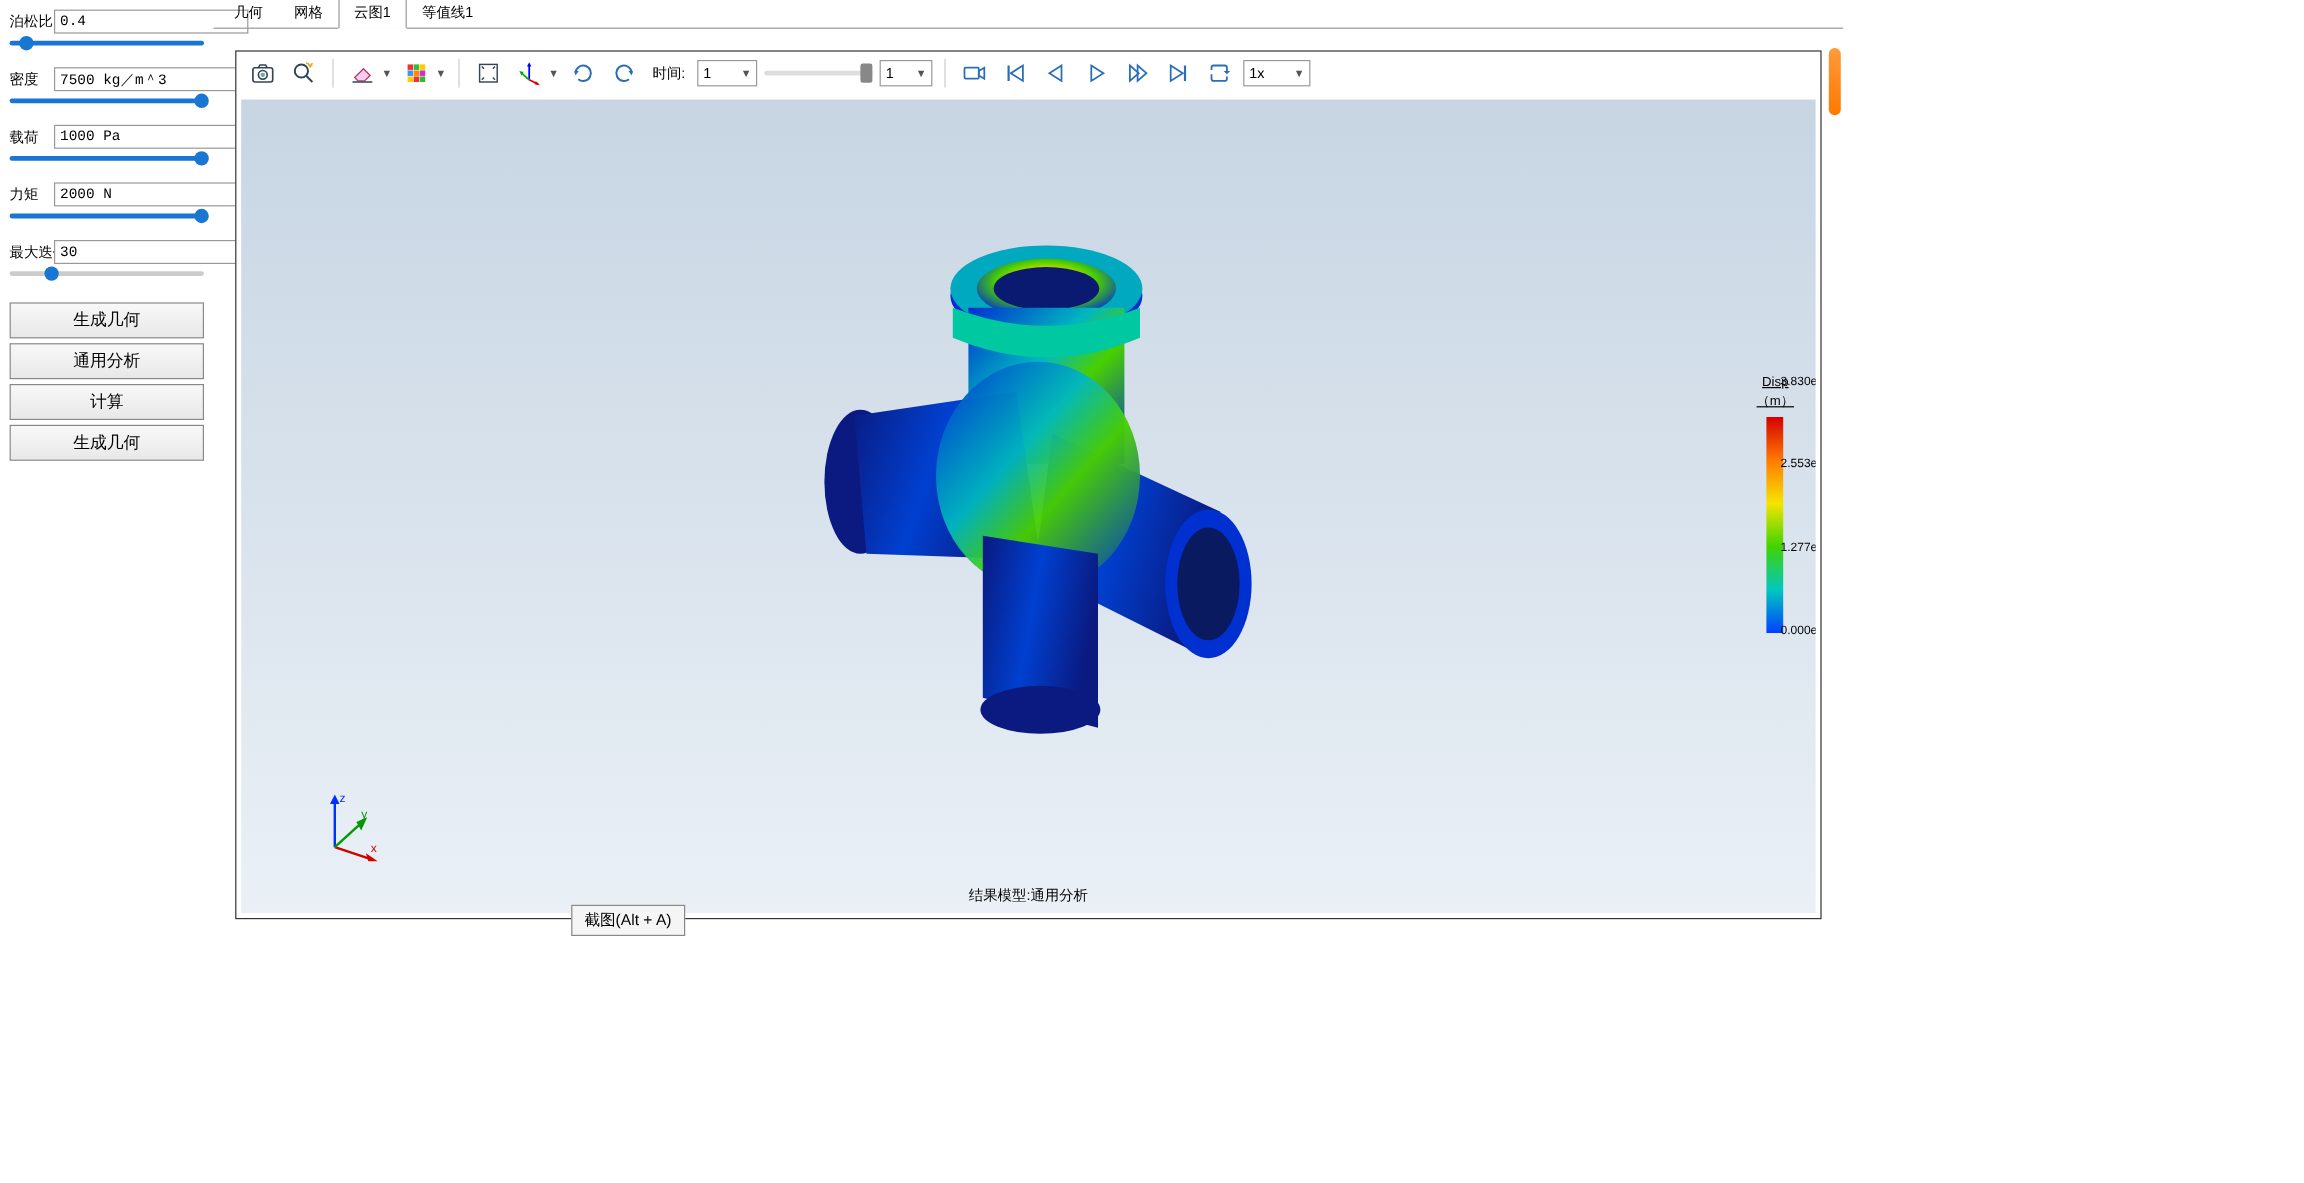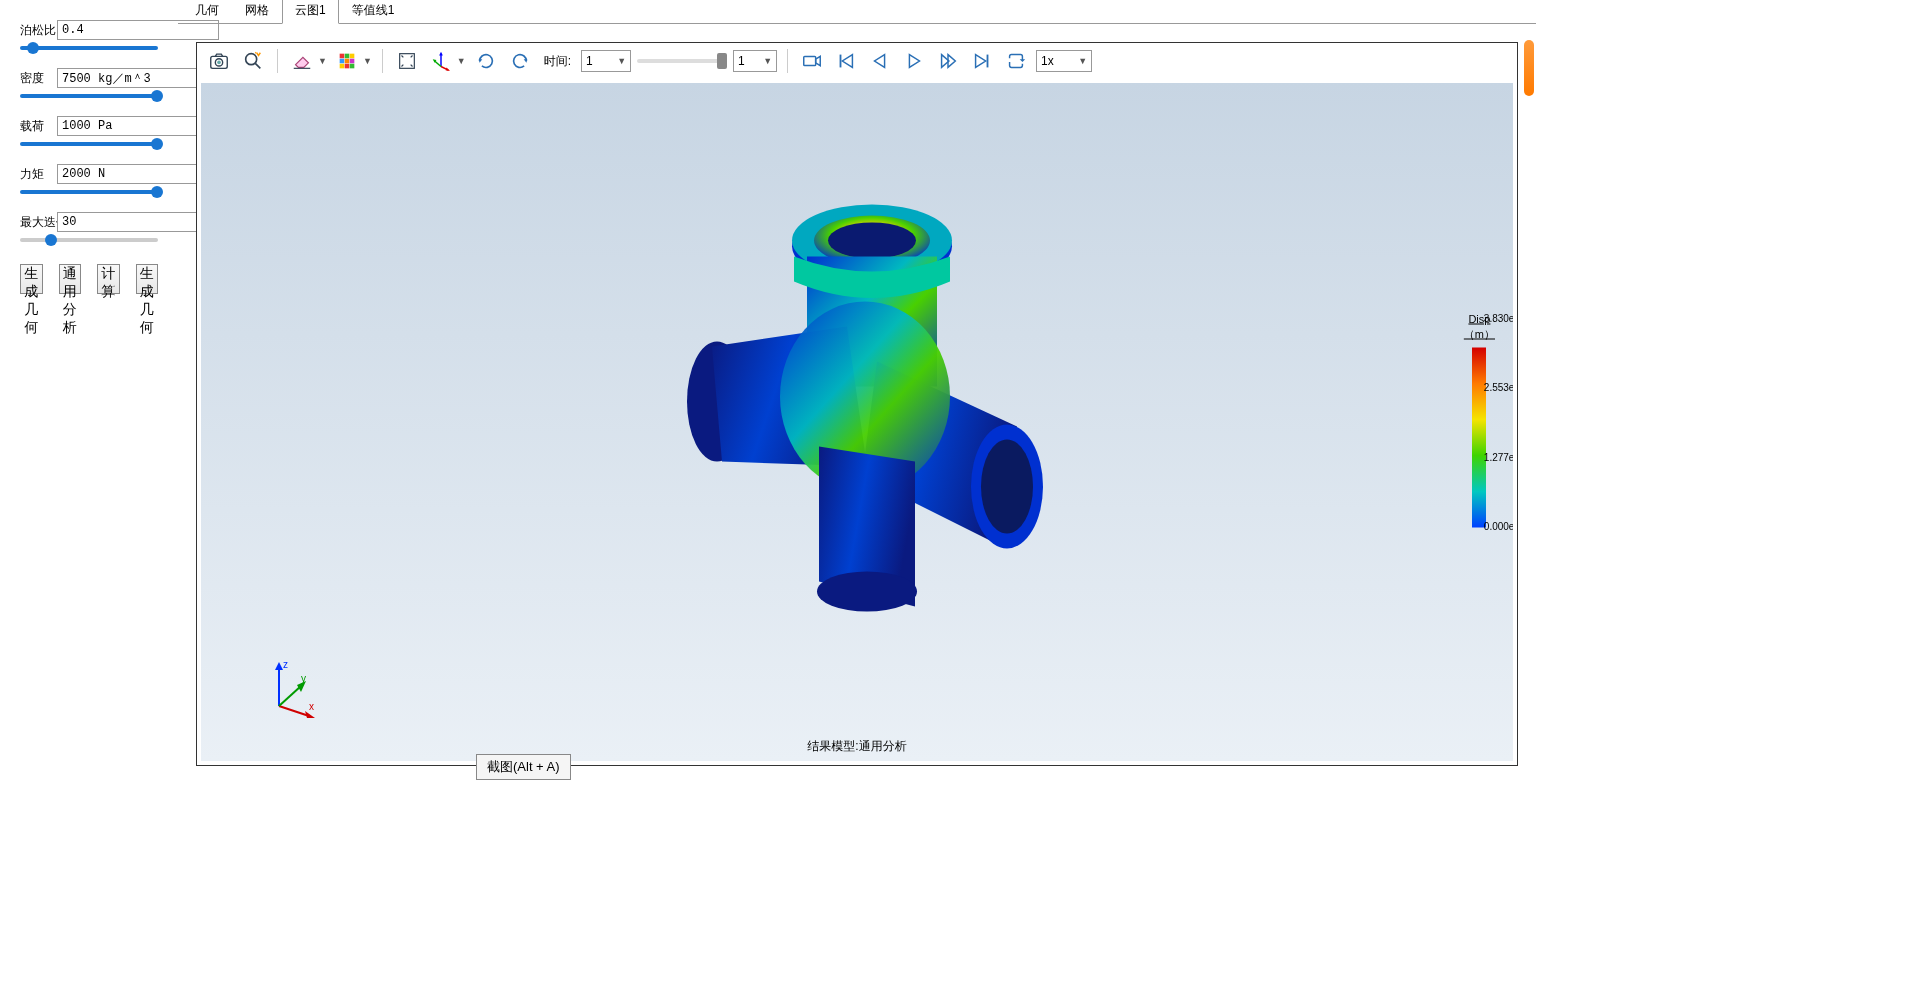--- a/index.html
+++ b/index.html
@@ -1,28 +1,28 @@
 <!DOCTYPE html>
 <html><head>
 <meta charset="utf-8">
 <style>
 * { box-sizing: border-box; margin: 0; padding: 0; }
 body { font-family: "Microsoft YaHei", Arial, sans-serif; font-size: 12px; background: #fff; overflow: hidden; }
 
 .app { display: flex; width: 1536px; height: 784px; position: relative; }
 
 
-.sidebar { width: 178px; padding: 20px; display: flex; flex-direction: column; gap: 18px; background: #fff; }
+.sidebar { width: 178px; padding: 8px; display: flex; flex-direction: column; gap: 18px; background: #fff; }
 .param-row { display: flex; align-items: center; gap: 5px; }
 .param-label { font-size: 12px; white-space: nowrap; min-width: 32px; }
 .param-input { flex: 1; border: 1px solid #999; padding: 2px 4px; font-size: 12px; font-family: Liberation Mono, monospace; height: 20px; }
 .slider-track { height: 4px; background: #1976d2; position: relative; margin-top: 6px; border-radius: 2px; }
 .slider-track.gray-track { background: #ccc; }
 .slider-thumb { width: 12px; height: 12px; background: #1976d2; border-radius: 50%; position: absolute; top: -4px; }
-.btn-group { display:flex; flex-direction:row; gap:16px; margin-top:4px;}
+.btn-group { display:flex; flex-direction:column; gap:4px; margin-top:4px;}
 .action-btn { width: 100%; height: 30px; border: 1px solid #888; background: linear-gradient(#f8f8f8,#e8e8e8); font-size: 14px; cursor: pointer; }
 
 
 .main { flex: 1; display: flex; flex-direction: column; border-left: 0px solid #ccc; }
 
 .tabs { display: flex; border-bottom: 1px solid #999; height: 24px; align-items: flex-end; padding-left:4px;}
 .tab { padding: 4px 12px; font-size: 12px; cursor: pointer; border: 1px solid transparent; border-bottom:none;}
 .tab.active { border: 1px solid #999; border-bottom: 1px solid #fff; background: #fff; margin-bottom:-1px;}
 
 .viewer-frame { flex:1; margin: 18px; border: 1px solid #333; display:flex; flex-direction:column; position:relative; background:#fff;}

